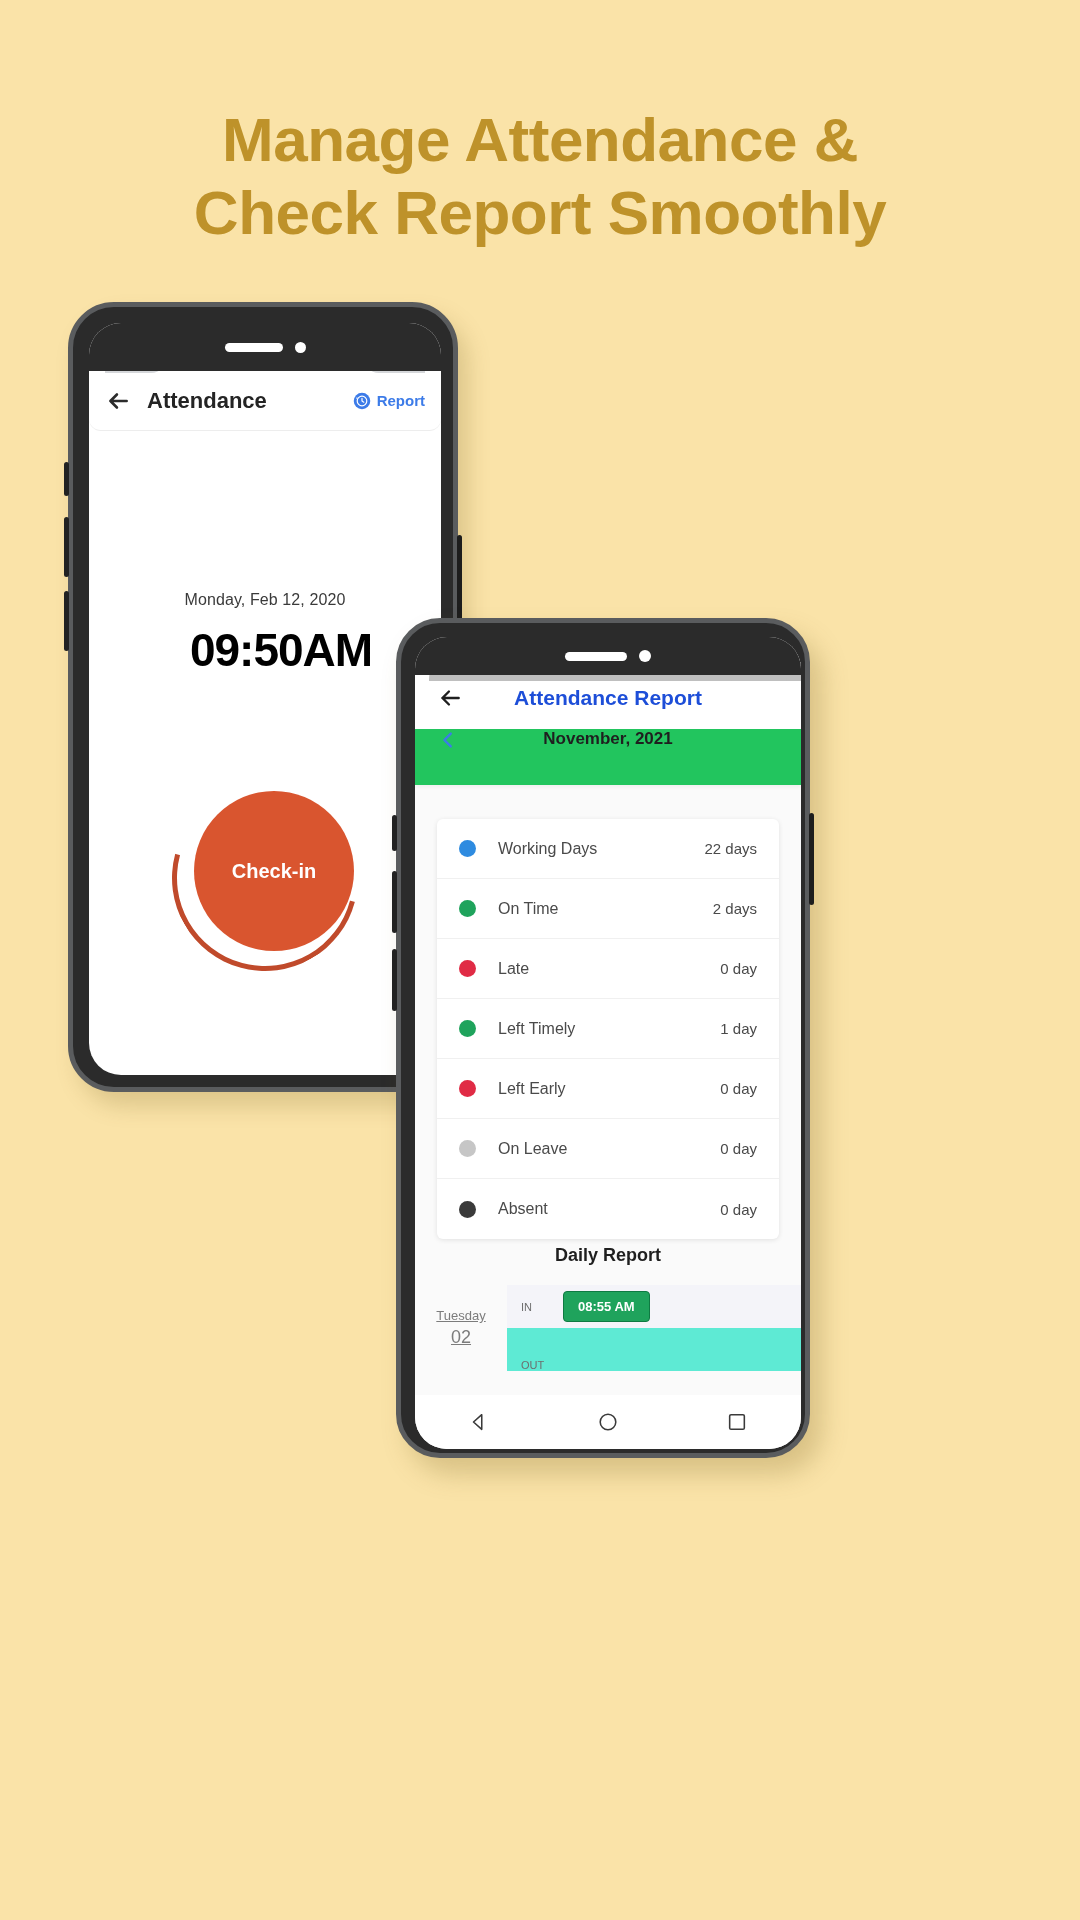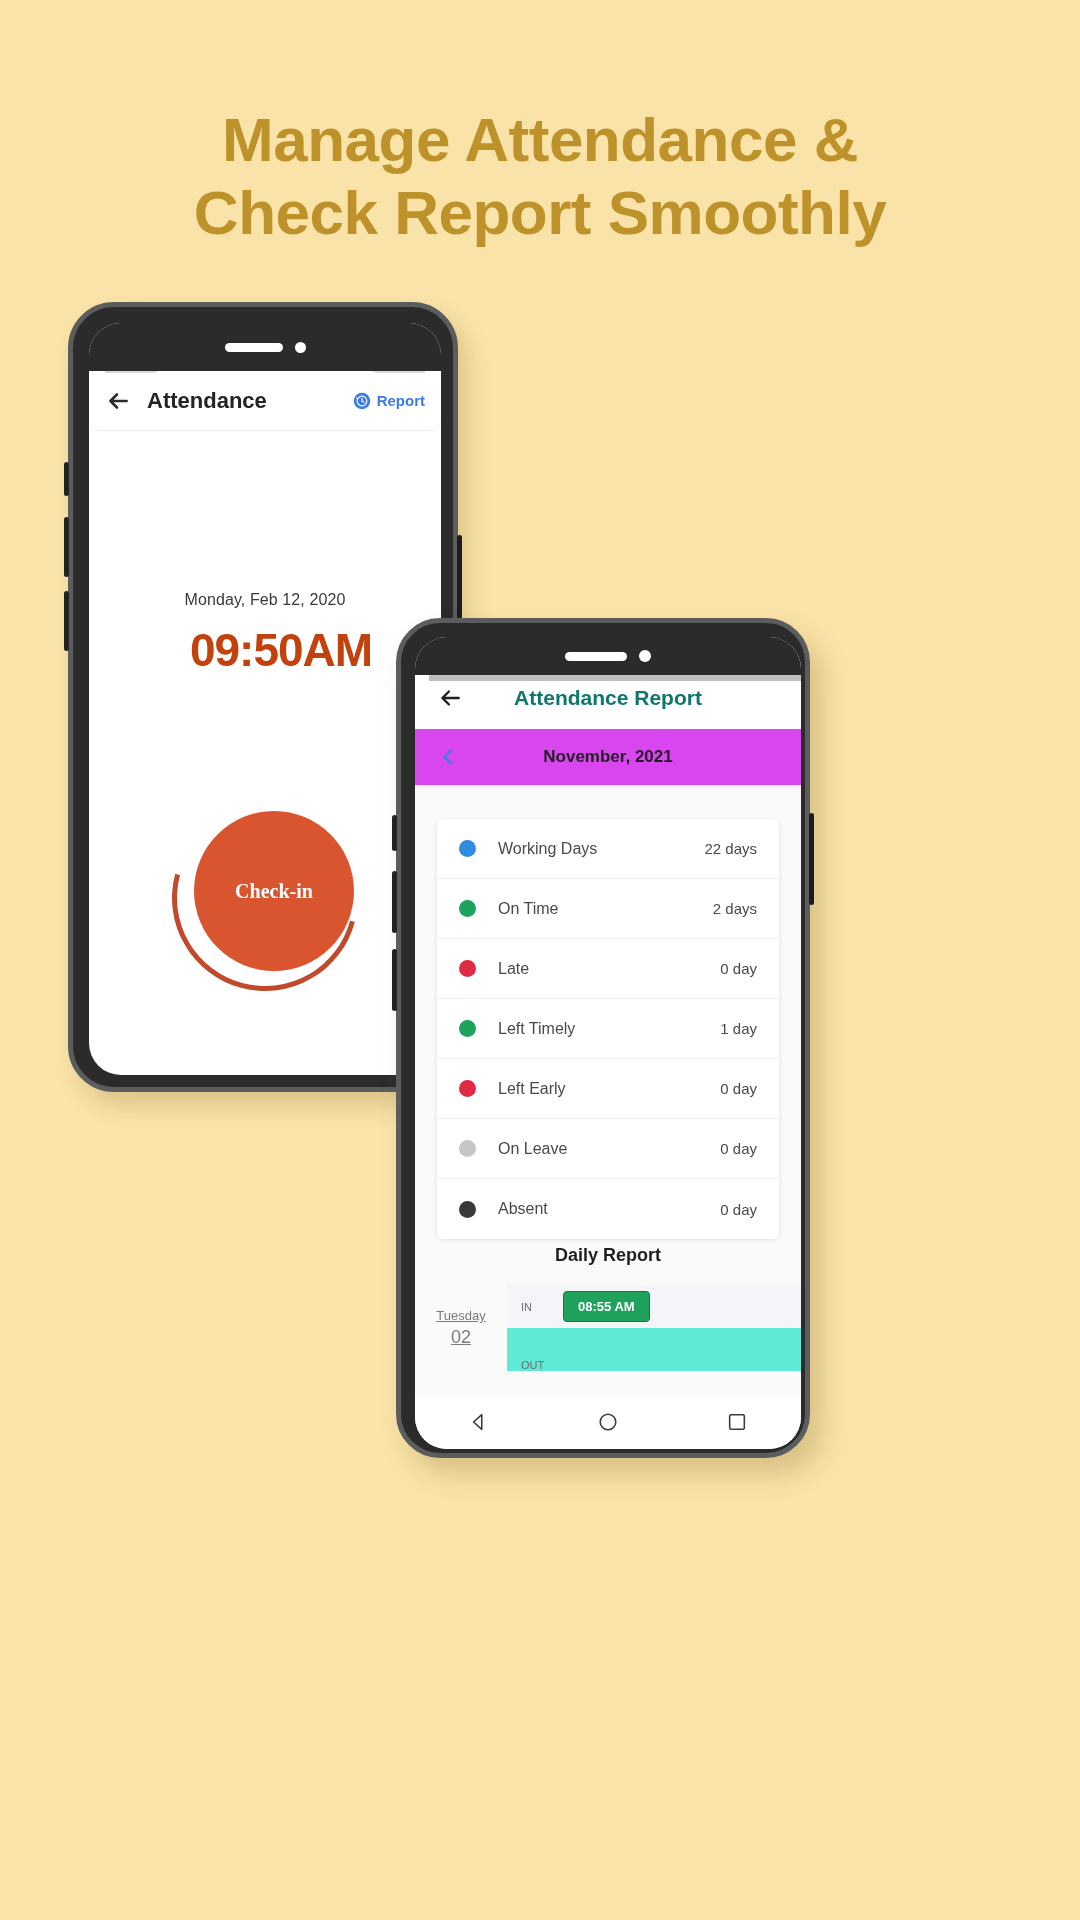--- a/index.html
+++ b/index.html
@@ -91,28 +91,28 @@
     margin-left:auto; display:flex; align-items:center; gap:6px;
   }
   .report-link .lbl { font-size:15px; font-weight:bold; color:#3C7BE8; }
 
   .clock-area {
     position:absolute; left:0; top:268px; width:100%;
     text-align:center;
   }
   .clock-date { font-size:16px; color:#3A3A3A; letter-spacing:0.1px; }
   .clock-time {
-    font-size:46px; font-weight:bold; color:#c2410c;
+    font-size:46px; font-weight:bold; color:#000000;
     margin-top:14px; letter-spacing:-1px;padding-left:32px;
   }
 
   .checkin-wrap {
-    position:absolute; left:50%; top:482px;
+    position:absolute; left:50%; top:462px;
     transform:translateX(-50%);
-    width:186px; height:186px;font-family:Liberation Serif, serif;
+    width:186px; height:186px;
   }
   .checkin-ring {
     position:absolute; inset:0;
     border-radius:50%;
     border:5px solid #C04A2B;
     border-top-color:transparent;
     border-right-color:transparent;
     transform:rotate(-30deg);
   }
   .checkin-btn {
@@ -169,27 +169,27 @@
   .batt i{ position:absolute; left:1px; top:1px; bottom:1px; width:60%; background:#F0F0F0; }
 
   .app2-header {
     position:absolute; left:0; top:30px; width:100%; height:62px;
     background:#FFFFFF; z-index:15;
     display:flex; align-items:center; padding:0 22px;
   }
   .back-arrow2 { width:26px; height:26px; flex:0 0 26px; }
   .app2-title {
     flex:1; text-align:center; font-size:21px; font-weight:bold;
-    color:#0f766e; margin-right:26px;
+    color:#1d4ed8; margin-right:26px;
   }
 
   .month-bar {
     position:absolute; left:0; top:92px; width:100%; height:56px;
-    background:#d946ef; z-index:14;
-    display:flex; align-items:center; padding:0 22px;
+    background:#22c55e; z-index:14;
+    display:flex; align-items:flex-start; padding:0 22px;
     box-shadow:0 2px 4px rgba(0,0,0,0.05);
   }
   .month-prev { width:22px; flex:0 0 22px; }
   .month-label {
     flex:1; text-align:center; font-size:17px; font-weight:bold; color:#1F1F1F;
     margin-right:22px;
   }
 
   .report-card {
     position:absolute; left:22px; top:182px; width:342px;

